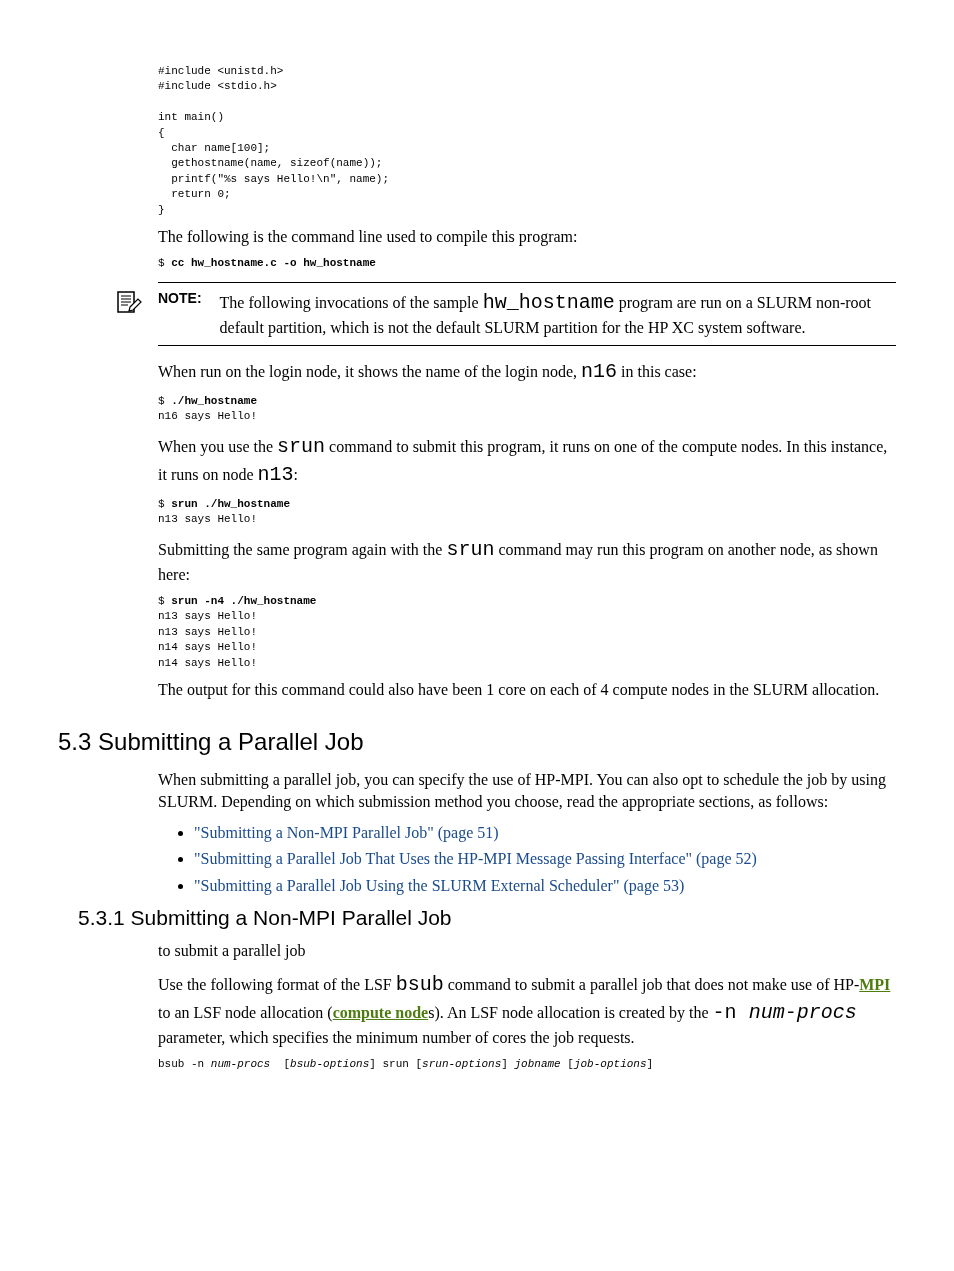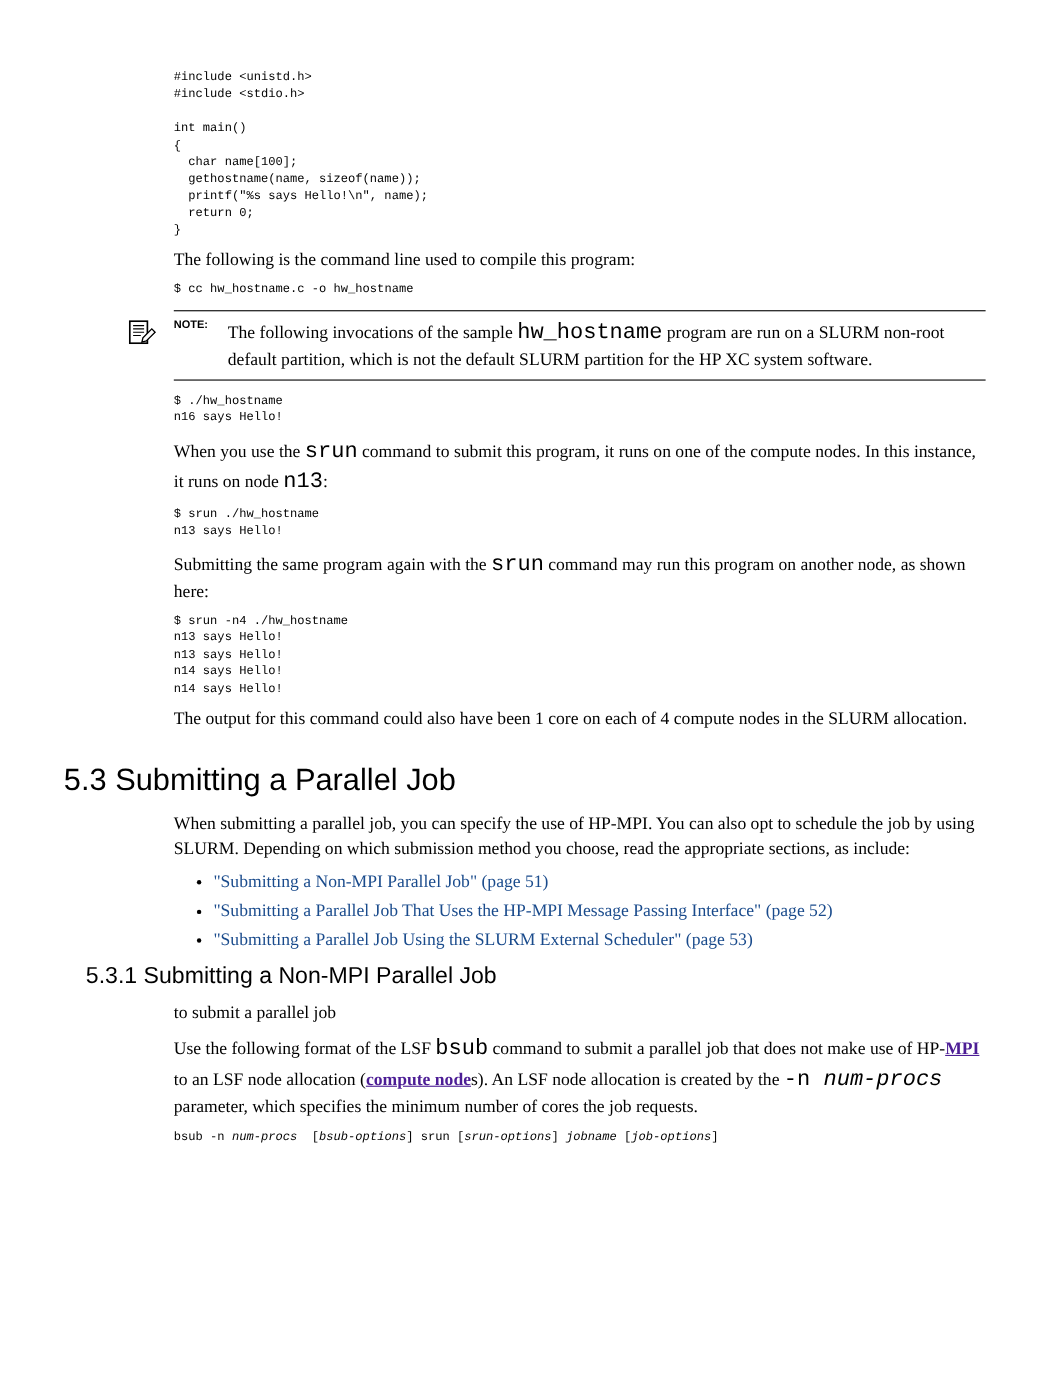--- a/index.html
+++ b/index.html
@@ -23,73 +23,73 @@
     white-space: pre;
   }
   p {
     margin: 8px 0;
   }
   .mono {
     font-family: 'Courier New', monospace;
     font-size: 20px;
   }
   .bold {
-    font-weight: normal;
+    font-weight: bold;
     text-align: center;
   }
   .note-block {
     border-top: 1px solid #000;
     border-bottom: 1px solid #000;
     padding: 6px 0;
     margin: 10px 0 12px 0;
     position: relative;
   }
   .note-row {
     display: flex;
   }
   .note-icon {
     position: absolute;
     left: -42px;
     top: 6px;
   }
   .note-label {
     font-family: Arial, Helvetica, sans-serif;
     font-weight: bold;
-    font-size: 10px;
+    font-size: 14px;
     margin-right: 18px;
     flex-shrink: 0;
   }
   .note-text {
     font-family: Georgia, 'Times New Roman', serif;
   }
   h2.section {
     font-family: Arial, Helvetica, sans-serif;
     font-weight: normal;
-    font-size: 28px;
+    font-size: 24px;
     margin: 24px 0 10px -100px;
   }
   h3.subsection {
     font-family: Arial, Helvetica, sans-serif;
     font-weight: normal;
     font-size: 21px;
     margin: 2px 0 8px -80px;
   }
   ul {
     margin: 6px 0;
     padding-left: 36px;
   }
   li {
     margin: 4px 0;
   }
   a.link {
     color: #1a4b8c;
     text-decoration: none;
   }
   .glossary {
-    color: #4c1d95;
+    color: #4d7c0f;
     font-weight: bold;
   }
   .italic {
     font-style: italic;
   }
 </style>
 </head>
 <body>
 
 <div class="content">
@@ -119,20 +119,21 @@
         <line x1="5" y1="16" x2="12" y2="16" stroke="#000" stroke-width="1"></line>
         <path d="M 14 18 L 22 10 L 25 13 L 17 21 L 13 22 Z" fill="#fff" stroke="#000" stroke-width="1.2"></path>
       </svg>
     </div>
     <div class="note-row">
       <span class="note-label">NOTE:</span>
       <span class="note-text"><span>The following invocations of the sample </span><span class="mono">hw_hostname</span><span> program are run on a SLURM non-root default partition, which is not the default SLURM partition for the HP XC system software.</span></span>
     </div>
   </div>
 
+  <p><span>When run on the login node, it shows the name of the login node, </span><span class="mono">n16</span><span> in this case:</span></p>
 
   <pre class="code"><span>$ </span><span class="bold">./hw_hostname</span>
 <span>n16 says Hello!</span></pre>
 
   <p><span>When you use the </span><span class="mono">srun</span><span> command to submit this program, it runs on one of the compute nodes. In this instance, it runs on node </span><span class="mono">n13</span><span>:</span></p>
 
   <pre class="code"><span>$ </span><span class="bold">srun ./hw_hostname</span>
 <span>n13 says Hello!</span></pre>
 
   <p><span>Submitting the same program again with the </span><span class="mono">srun</span><span> command may run this program on another node, as shown here:</span></p>
@@ -142,21 +143,21 @@
   <pre class="code"><span>$ </span><span class="bold">srun -n4 ./hw_hostname</span>
 <span>n13 says Hello!
 n13 says Hello!
 n14 says Hello!
 n14 says Hello!</span></pre>
 
   <p>The output for this command could also have been 1 core on each of 4 compute nodes in the SLURM allocation.</p>
 
   <h2 class="section">5.3 Submitting a Parallel Job</h2>
 
-  <p>When submitting a parallel job, you can specify the use of HP-MPI. You can also opt to schedule the job by using SLURM. Depending on which submission method you choose, read the appropriate sections, as include:</p>
+  <p>When submitting a parallel job, you can specify the use of HP-MPI. You can also opt to schedule the job by using SLURM. Depending on which submission method you choose, read the appropriate sections, as follows:</p>
 
   <ul>
     <li><a class="link" href="#">"Submitting a Non-MPI Parallel Job" (page 51)</a></li>
     <li><a class="link" href="#">"Submitting a Parallel Job That Uses the HP-MPI Message Passing Interface" (page 52)</a></li>
     <li><a class="link" href="#">"Submitting a Parallel Job Using the SLURM External Scheduler" (page 53)</a></li>
   </ul>
 
   <h3 class="subsection">5.3.1 Submitting a Non-MPI Parallel Job</h3>
 
   <p>to submit a parallel job</p>

